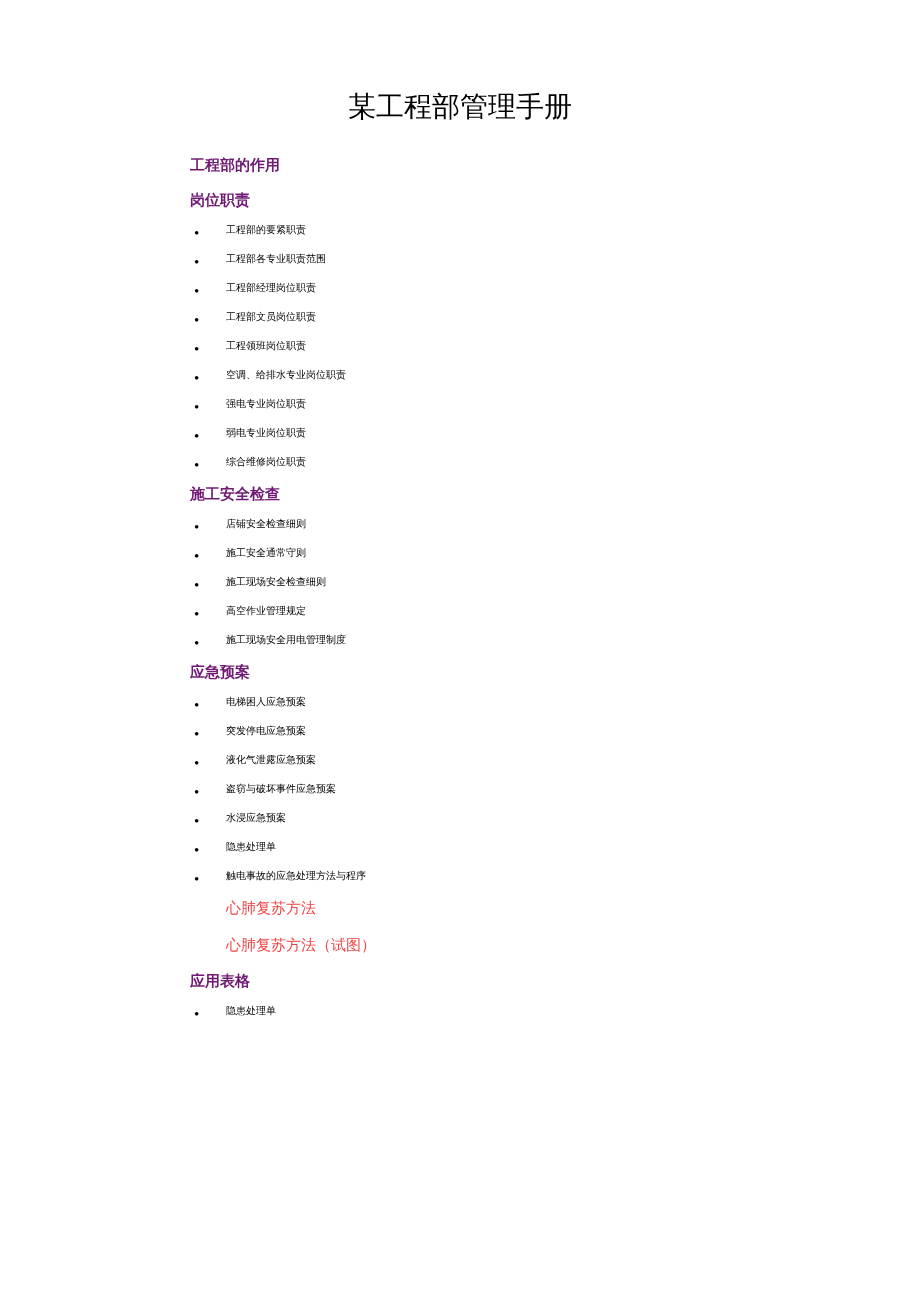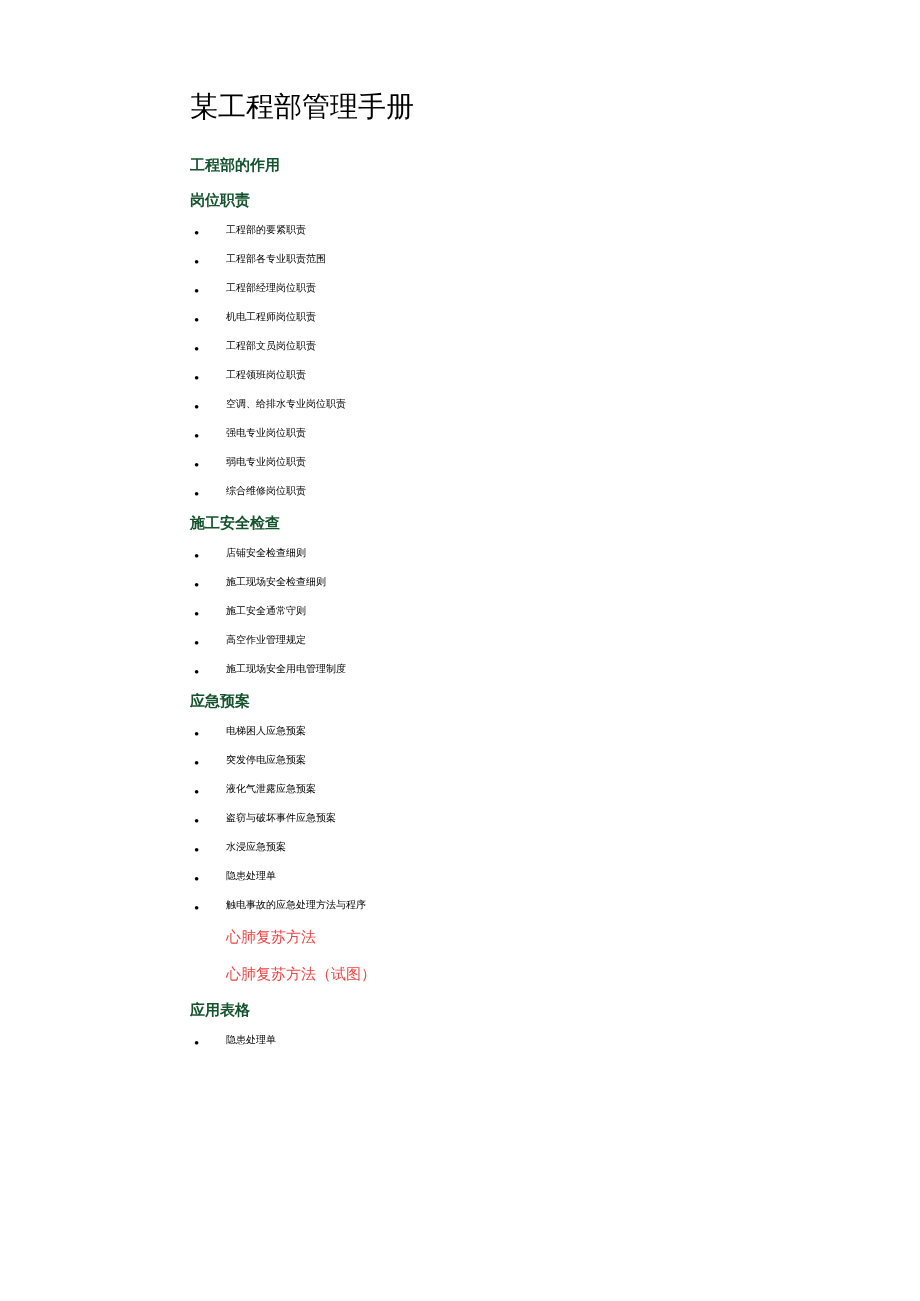--- a/index.html
+++ b/index.html
@@ -8,30 +8,31 @@
       box-sizing: border-box;
     }
     body {
       background: #ffffff;
       font-family: "SimSun", "宋体", serif;
       width: 920px;
       min-height: 1301px;
       padding: 88px 190px 60px 190px;
     }
     .title {
+      text-align: center;
       font-size: 28px;
       font-weight: normal;
       margin-bottom: 30px;
       color: #000;
       font-family: Liberation Mono, monospace;
     }
     .section-heading {
       font-size: 15px;
       font-weight: bold;
-      color: #14532d;
+      color: #701a75;
       margin-top: 16px;
       margin-bottom: 12px;
     }
     .section-heading.first {
       margin-top: 0;
     }
     ul {
       list-style: none;
       padding-left: 0;
     }
@@ -64,33 +65,32 @@
 
 <h1 class="title">某工程部管理手册</h1>
 
 <div id="content">
     <div class="section-heading first">工程部的作用</div>
     <div class="section-heading">岗位职责</div>
     <ul>
       <li class="bullet">工程部的要紧职责</li>
       <li class="bullet">工程部各专业职责范围</li>
       <li class="bullet">工程部经理岗位职责</li>
-      <li class="bullet">机电工程师岗位职责</li>
       <li class="bullet">工程部文员岗位职责</li>
       <li class="bullet">工程领班岗位职责</li>
       <li class="bullet">空调、给排水专业岗位职责</li>
       <li class="bullet">强电专业岗位职责</li>
       <li class="bullet">弱电专业岗位职责</li>
       <li class="bullet">综合维修岗位职责</li>
     </ul>
     <div class="section-heading">施工安全检查</div>
     <ul>
       <li class="bullet">店铺安全检查细则</li>
+      <li class="bullet">施工安全通常守则</li>
       <li class="bullet">施工现场安全检查细则</li>
-      <li class="bullet">施工安全通常守则</li>
       <li class="bullet">高空作业管理规定</li>
       <li class="bullet">施工现场安全用电管理制度</li>
     </ul>
     <div class="section-heading">应急预案</div>
     <ul>
       <li class="bullet">电梯困人应急预案</li>
       <li class="bullet">突发停电应急预案</li>
       <li class="bullet">液化气泄露应急预案</li>
       <li class="bullet">盗窃与破坏事件应急预案</li>
       <li class="bullet">水浸应急预案</li>

